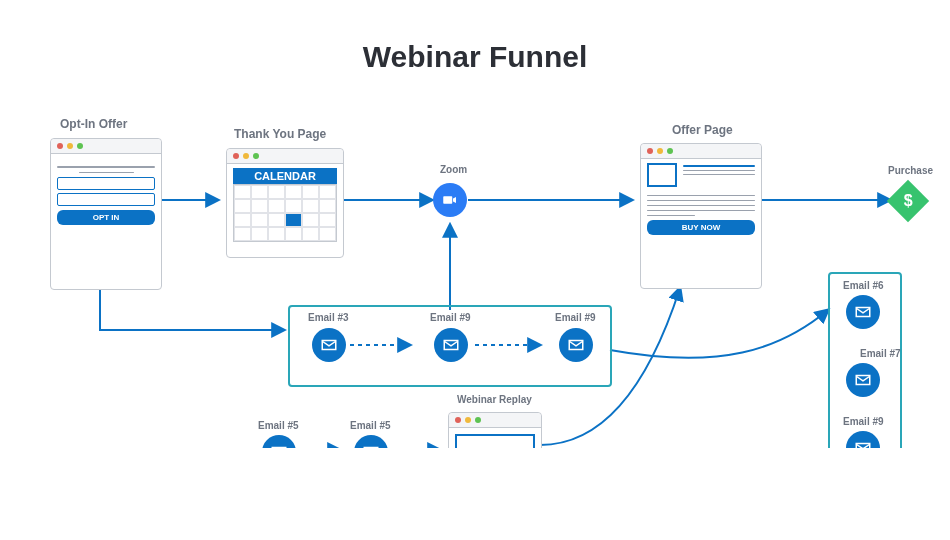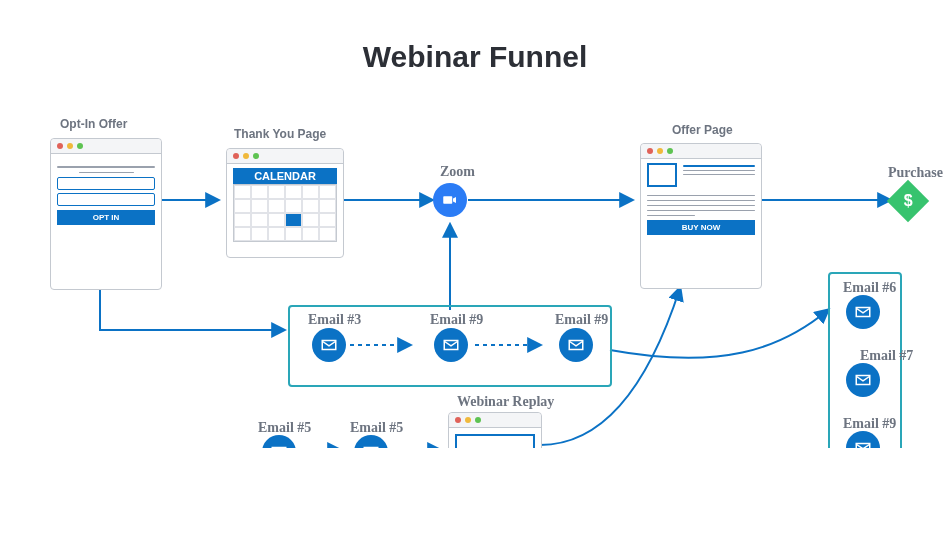--- a/index.html
+++ b/index.html
@@ -1,26 +1,26 @@
 <!DOCTYPE html>
 <html><head>
 <meta charset="utf-8">
 <style>
   html,body{margin:0;padding:0;font-family:Arial,Helvetica,sans-serif;background:#fff;}
   .stage{position:relative;width:950px;height:448px;overflow:hidden;}
   .title{position:absolute;left:0;right:0;top:40px;text-align:center;font-size:30px;font-weight:700;color:#2c2f36;}
   .lbl{position:absolute;font-size:12px;color:#6d7480;font-weight:600;}
-  .small{font-size:14px;font-family:Liberation Serif, serif;}
+  .small{font-size:10px;}
   
   .win{position:absolute;background:#fff;border:1px solid #c4c9d0;border-radius:4px;}
   .win .chrome{height:14px;border-bottom:1px solid #c4c9d0;background:#f4f5f7;border-radius:4px 4px 0 0;display:flex;align-items:center;padding-left:6px;gap:4px;}
   .win .chrome i{display:block;width:6px;height:6px;border-radius:50%;}
   .dot-r{background:#e06259;} .dot-y{background:#f0b93c;} .dot-g{background:#5ec352;}
   .pill{height:11px;border:1px solid #0b72c5;border-radius:2px;margin:3px 6px;}
-  .btn{background:#0b72c5;color:#fff;font-size:8px;font-weight:700;text-align:center;border-radius:0;padding:3px 16px;margin:4px 6px;}
+  .btn{background:#0b72c5;color:#fff;font-size:8px;font-weight:700;text-align:center;border-radius:6px;padding:3px 16px;margin:4px 6px;}
   .line{height:2px;background:#9aa1ad;margin:4px 6px;border-radius:2px;}
   .line.thin{height:1px;}
   
   .cal-head{background:#0b72c5;color:#fff;font-size:11px;font-weight:700;text-align:center;padding:2px 0;margin:4px 6px 0;}
   .cal-grid{display:grid;grid-template-columns:repeat(6,1fr);grid-template-rows:repeat(4,1fr);gap:0;margin:0 6px 6px;border:1px solid #c4c9d0;height:56px;}
   .cal-grid div{border:1px solid #e1e3e8;}
   .cal-grid .mark{background:#0b72c5;}
   
   .node{position:absolute;width:34px;height:34px;border-radius:50%;background:#0b72c5;display:flex;align-items:center;justify-content:center;}
   .node svg{width:18px;height:18px;fill:#fff;}

